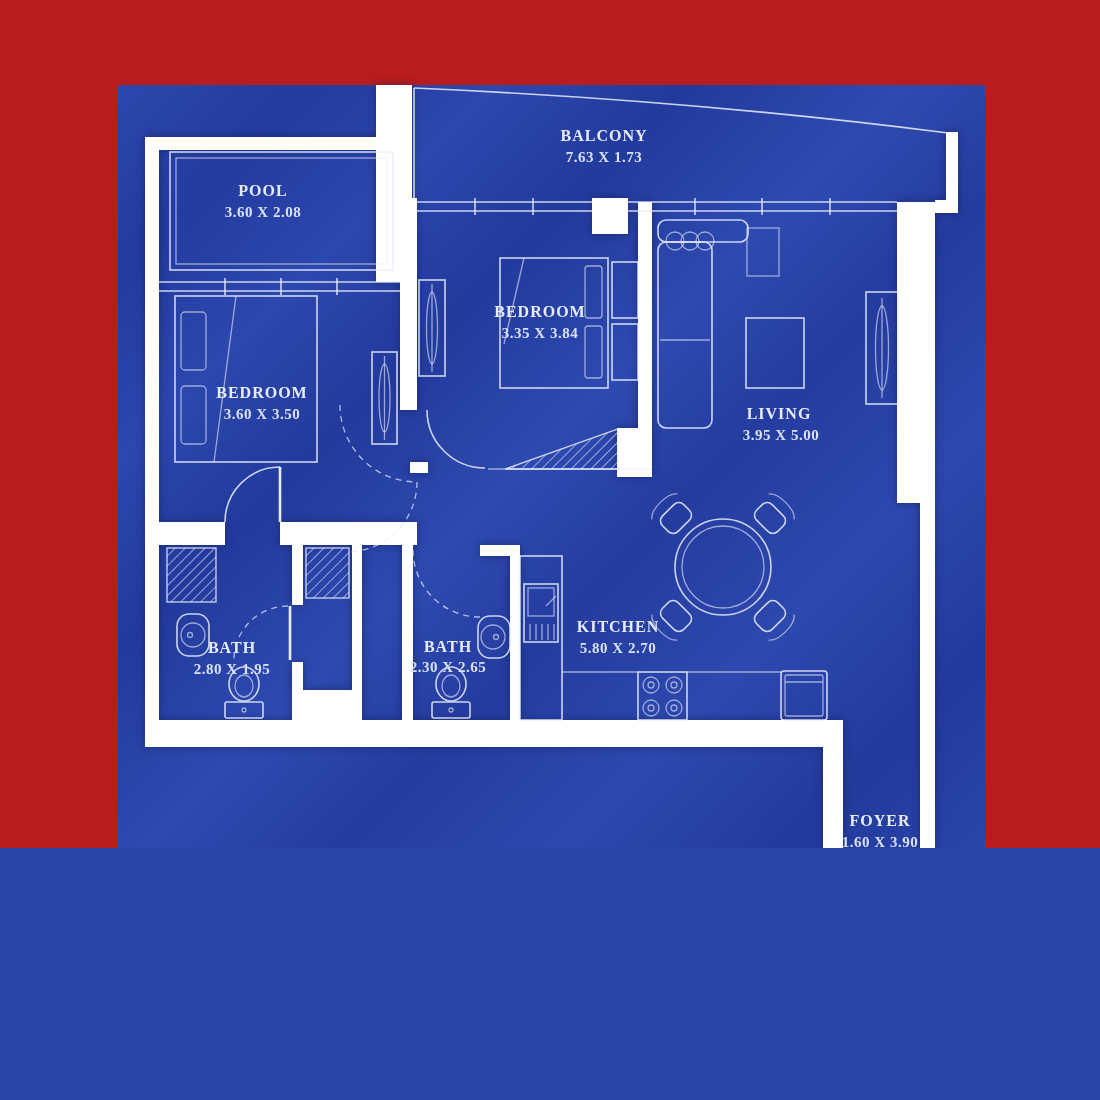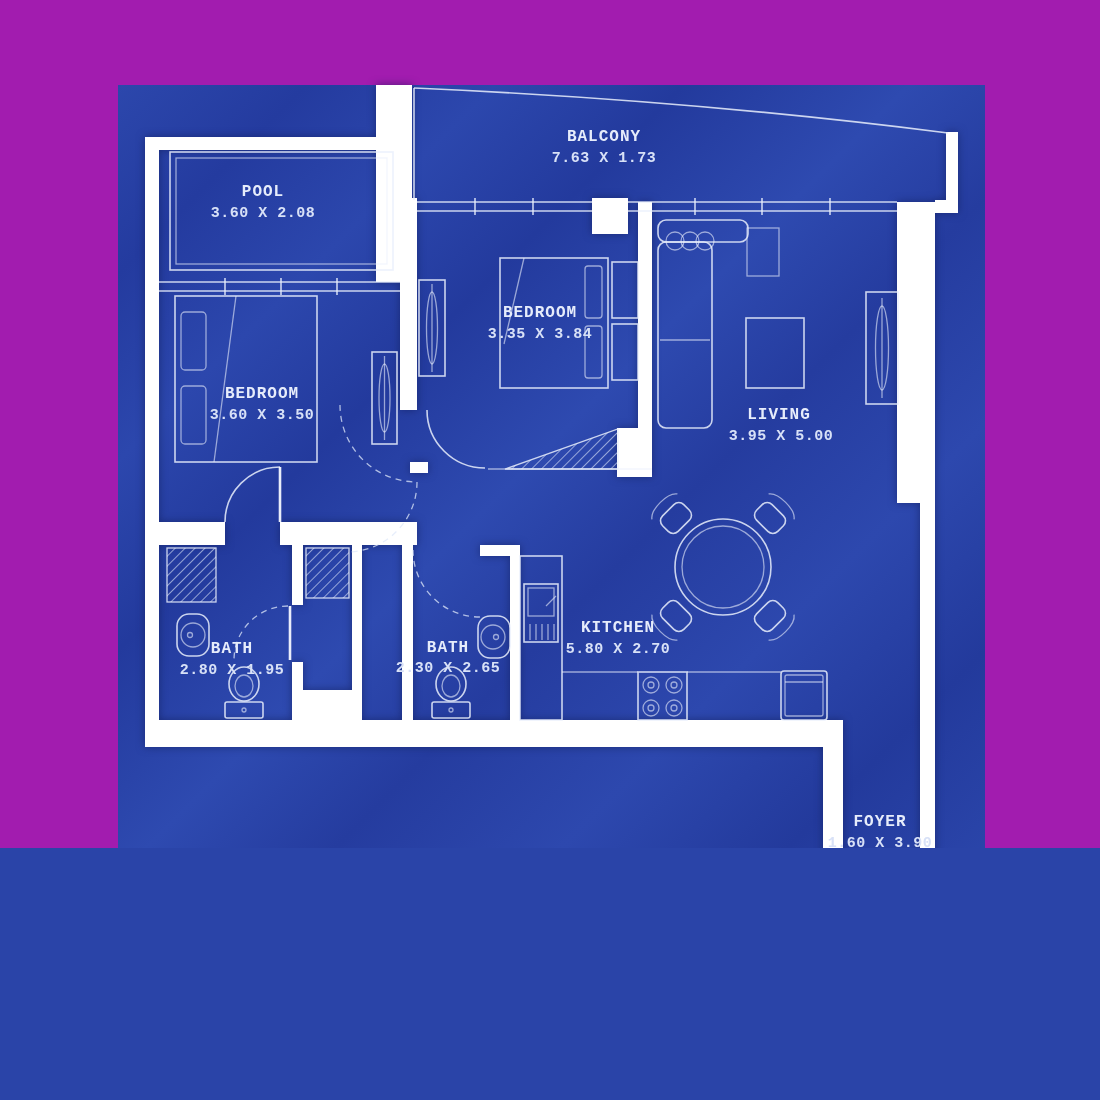--- a/index.html
+++ b/index.html
@@ -1,17 +1,17 @@
 <!DOCTYPE html>
 <html><head>
 <meta charset="utf-8">
 <style>
   html,body{margin:0;padding:0;background:#2a44a8;}
-  .stage{position:relative;width:1100px;height:848px;background:#a21caf;overflow:hidden;
-         font-family:Liberation Mono, monospace;}
+  .stage{position:relative;width:1100px;height:848px;background:#b91c1c;overflow:hidden;
+         font-family:Liberation Serif, serif;}
   svg{position:absolute;left:0;top:0;}
   .wl{fill:#ffffff;}
   .walls{filter:drop-shadow(0 0 4px rgba(12,24,80,.55));}
   .ln{fill:none;stroke:#e9effc;stroke-opacity:.85;stroke-width:1.6;}
   .lnf{fill:none;stroke:#e9effc;stroke-opacity:.6;stroke-width:1.3;}
   .dash{fill:none;stroke:#dfe8fa;stroke-opacity:.75;stroke-width:1.3;stroke-dasharray:6 5;}
   .leaf{stroke:#f4f7ff;stroke-width:2.6;stroke-opacity:.95;}
   .hatchfill{fill:url(#hatch);stroke:#e9effc;stroke-opacity:.85;stroke-width:1.3;}
   text{fill:#e6ecfb;}
   .rname{font-size:16px;font-weight:700;letter-spacing:1px;}

